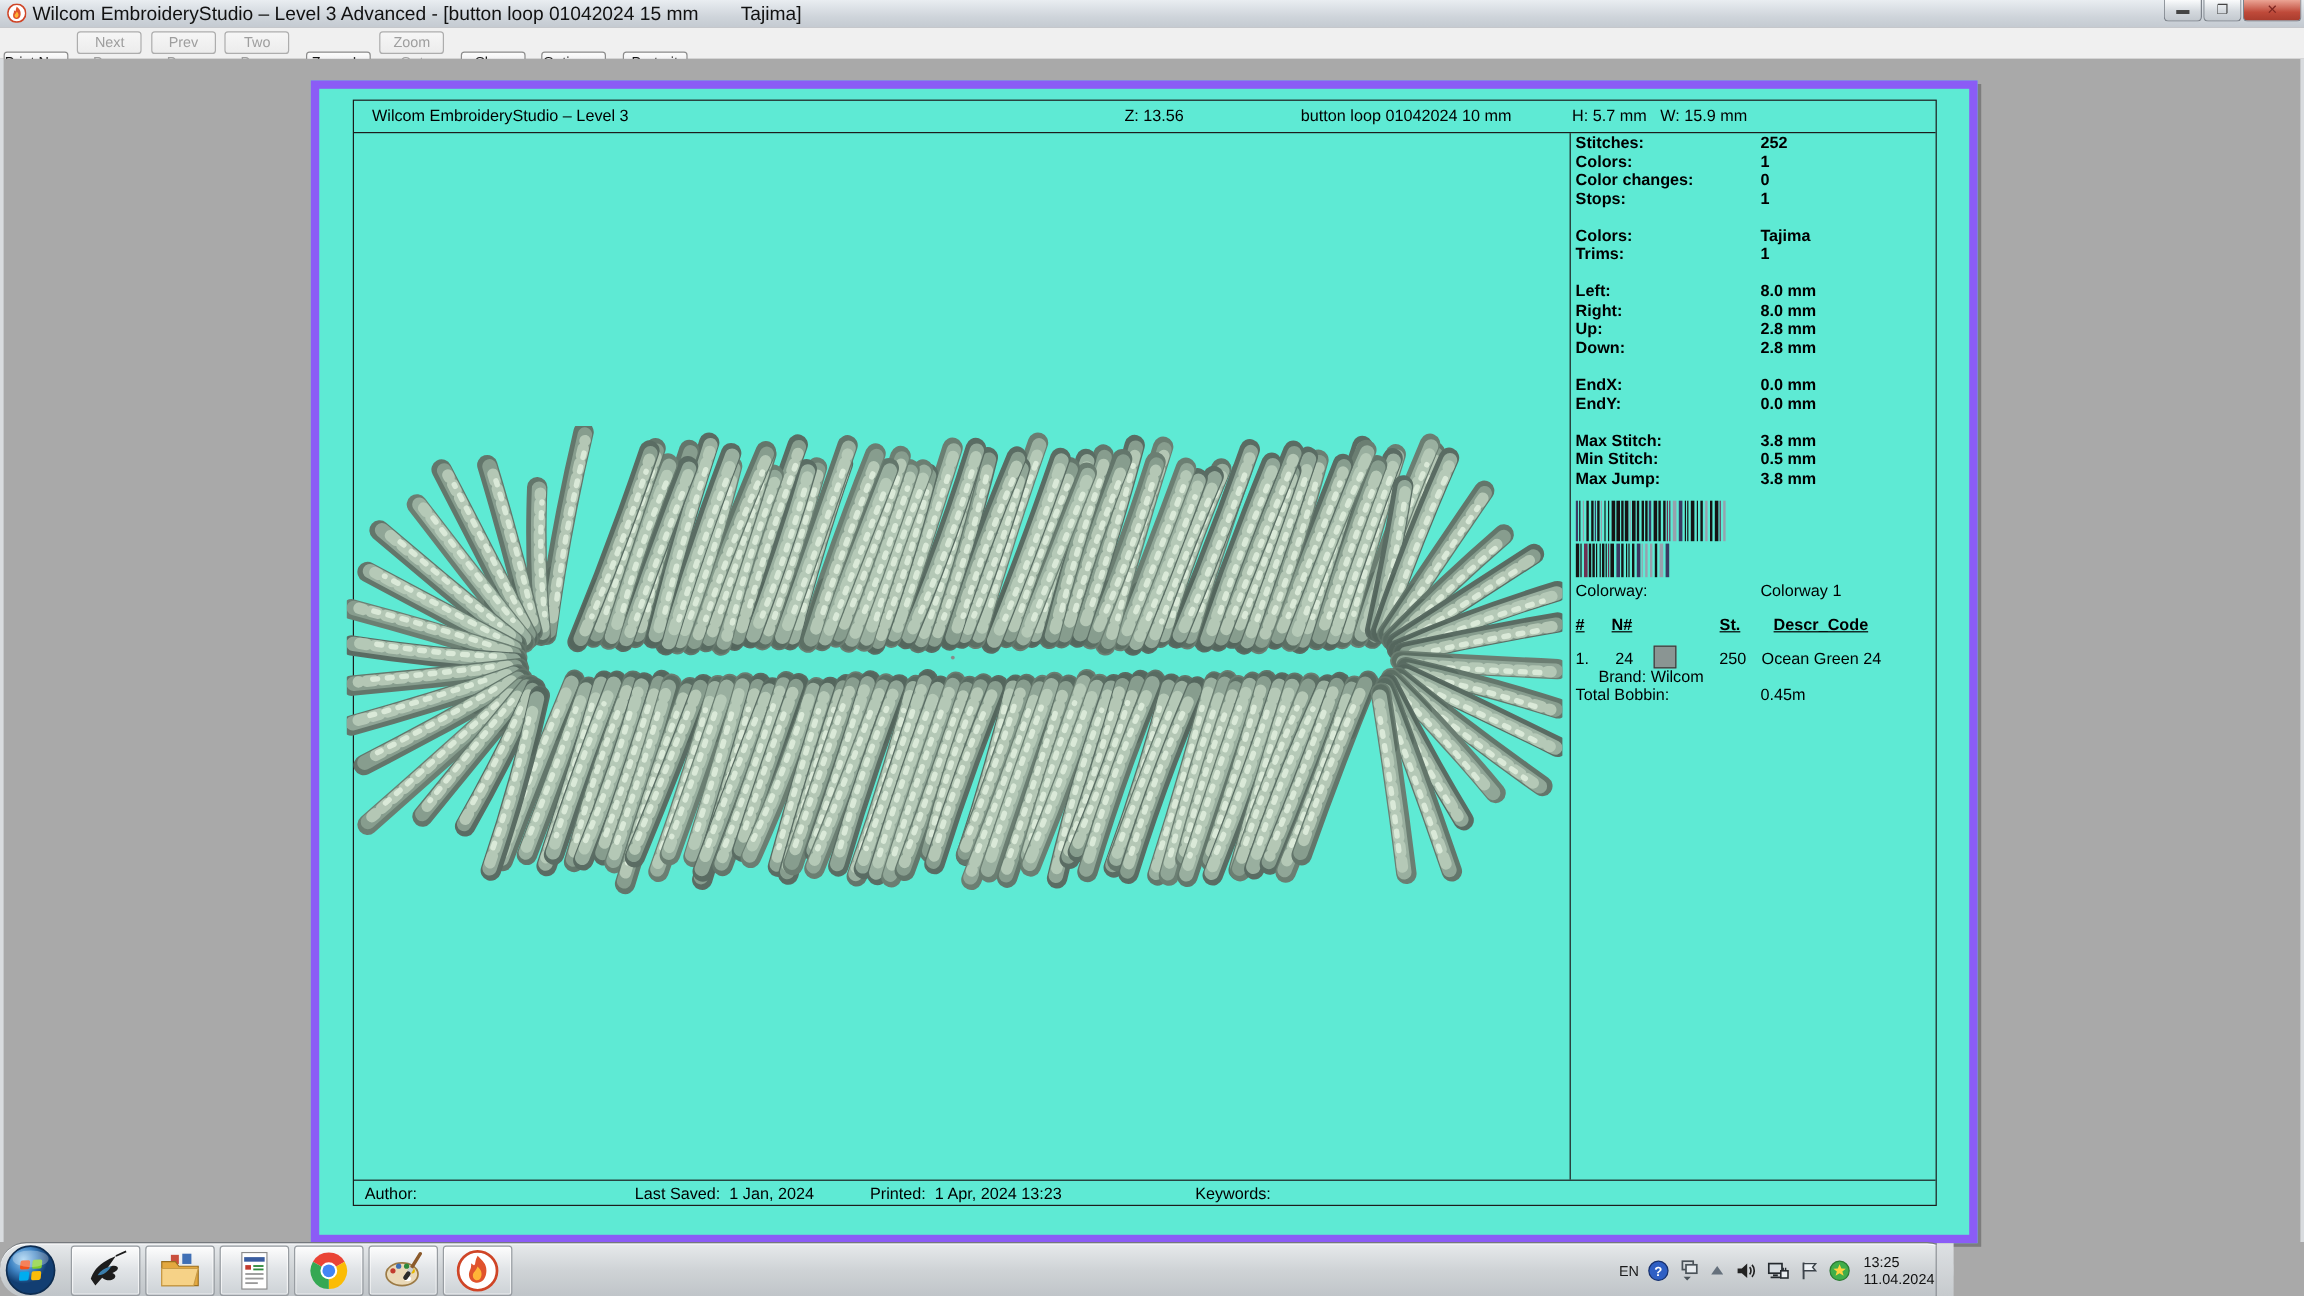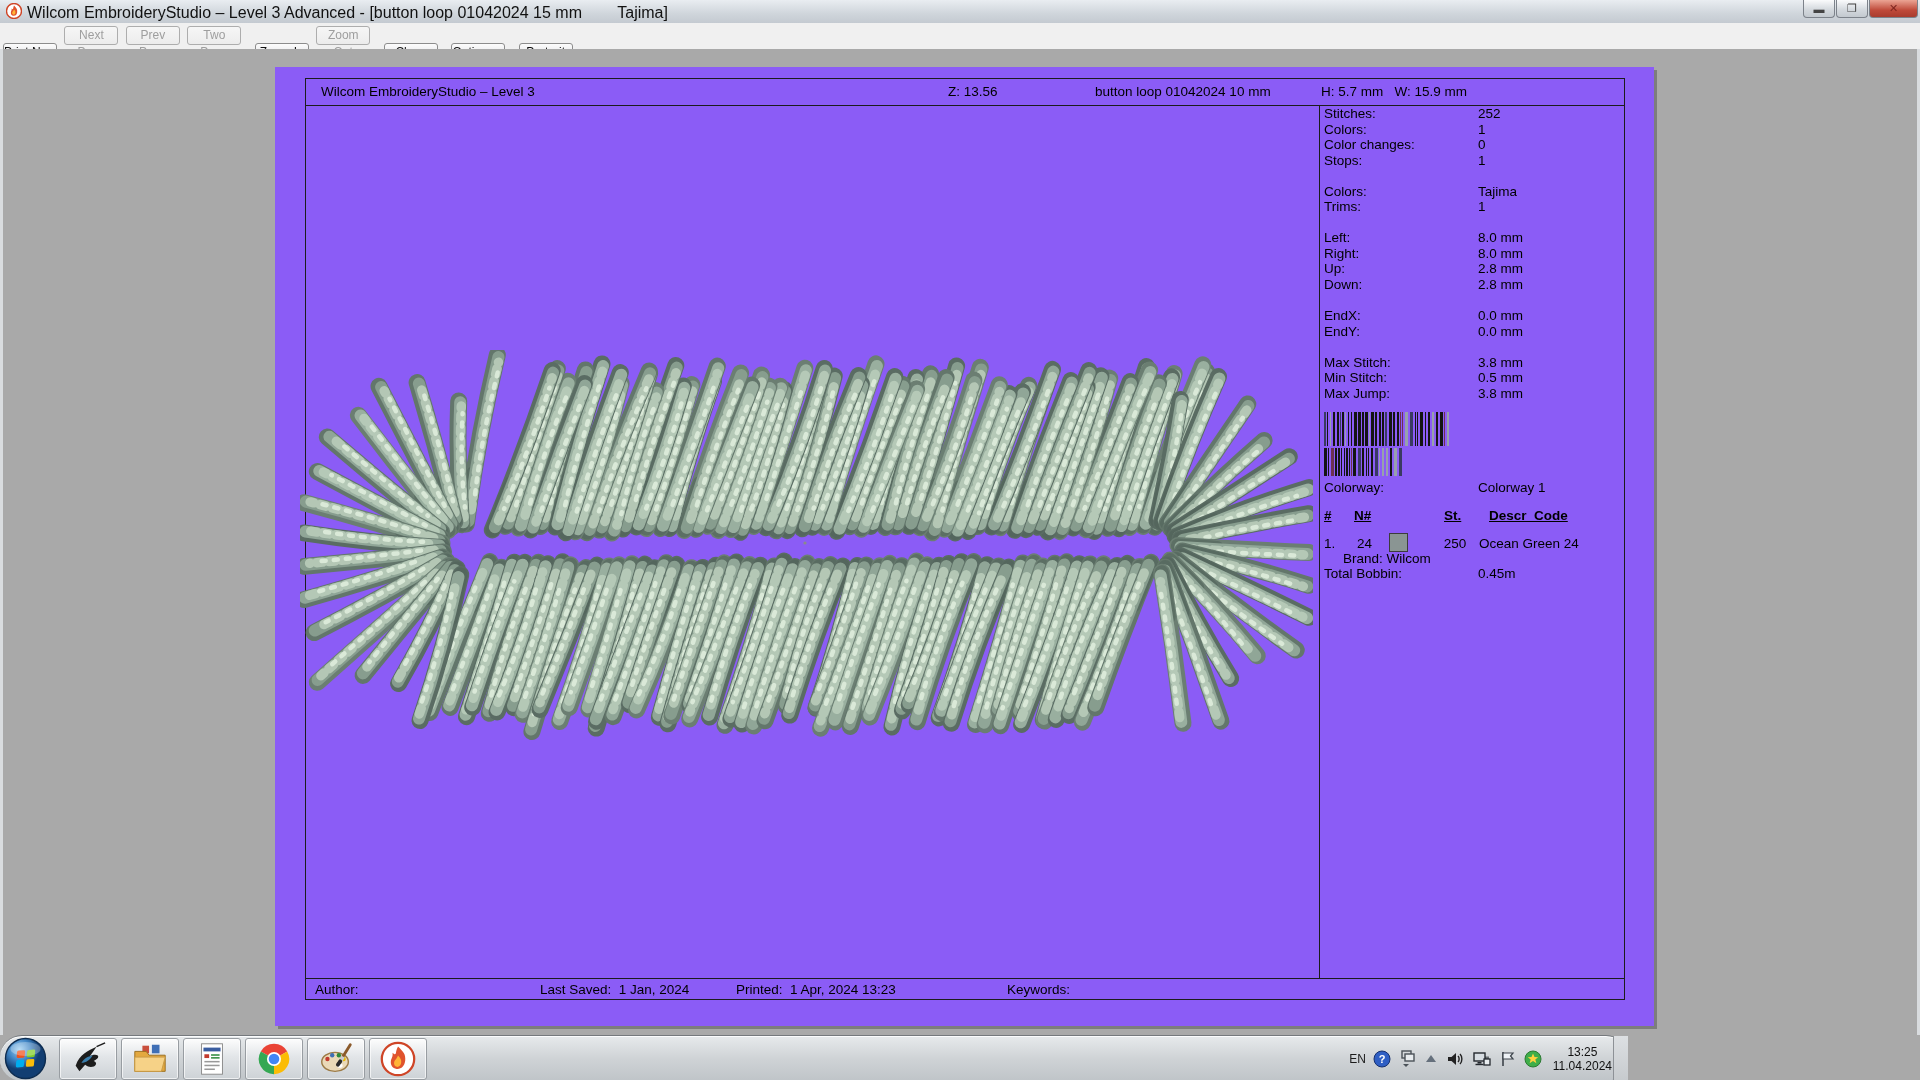--- a/index.html
+++ b/index.html
@@ -22,49 +22,49 @@
   #toolbar{left:0;top:23px;width:1920px;height:26px;background:#f0f0f0;border-bottom:1px solid #9b9b9b;}
   .tbtn{display:inline-block;width:52px;height:17px;margin-top:3px;margin-left:3px;
     border:1px solid #8c8c8c;border-radius:3px;background:linear-gradient(#fcfcfc,#e8e8ea 60%,#dcdce0);
     font-size:12px;text-align:center;line-height:17px;color:#111;cursor:default;}
   .tbtn.disabled{color:#9e9e9e;background:linear-gradient(#f6f6f6,#ececec);border-color:#adadad;}
   .tbtn.gap{margin-left:9px;}
 
   
   #content{left:0;top:49px;width:1920px;height:986px;background:#a9a9a9;
     border-left:3px solid #d9dcdf;border-right:3px solid #d9dcdf;box-sizing:border-box;}
-  #page{left:272px;top:18px;width:1375px;height:955px;background:#8b5cf6;
-    box-shadow:3px 3px 0 rgba(70,70,70,.45);border:2px solid #8b5cf6;}
+  #page{left:256px;top:18px;width:1375px;height:955px;background:#5eead4;
+    box-shadow:3px 3px 0 rgba(70,70,70,.45);border:7px solid #8b5cf6;}
   #sheet-frame{left:28px;top:9px;width:1318px;height:920px;border:1px solid #1c1c1c;}
   #hdr-line{left:0;top:26px;width:100%;height:1px;background:#1c1c1c;}
   #ftr-line{left:0;bottom:20px;width:100%;height:1px;background:#1c1c1c;}
   #v-divider{left:1013px;top:27px;bottom:21px;width:1px;background:#1c1c1c;}
   .sheettxt{font-size:13.5px;color:#000;}
   .hdr-span{top:9px;height:27px;line-height:27px;}
   .ftr-span{top:911px;height:24px;line-height:20px;}
 
   
   #stats{left:1047px;top:37px;width:290px;}
-  .stat-row{height:15.55px;position:relative;font-size:13.5px;}
+  .stat-row{height:15.55px;position:relative;font-size:13.5px;font-weight:bold;}
   .stat-row .v{position:absolute;left:154px;top:0;}
   .stat-gap{height:15.55px;}
 
   
   .th{font-weight:bold;text-decoration:underline;font-size:13.5px;}
   #swatch{left:1112px;top:464px;width:17px;height:17px;border:1px solid #3c3c3c;}
 
   
   #taskbar{left:0;top:1035px;width:1628px;height:45px;
     background:linear-gradient(#e7eaec,#cfd3d6 50%,#bfc4c8);border-top:1px solid #75797d;box-shadow:inset 0 1px 0 #fbfcfd;border-radius:22px;}
   .appbtn{top:2px;width:56px;height:40px;border:1px solid #989da2;border-radius:3px;
     background:linear-gradient(#fdfdfd,#e2e5e8 45%,#cdd2d6);box-shadow:inset 0 0 0 1px rgba(255,255,255,.65);
     display:flex;align-items:center;justify-content:center;cursor:default;}
   #tray{right:16px;top:0;height:45px;display:flex;align-items:center;gap:7px;}
   #tray .lang{font-size:12px;color:#1b1b1b;}
-  #clock{text-align:center;font-size:12px;line-height:14px;color:#101010;margin-left:4px;}
+  #clock{text-align:left;font-size:12px;line-height:14px;color:#101010;margin-left:4px;}
   #showdesk{right:0;top:0;width:14px;height:45px;border-left:1px solid #8d9196;
     background:linear-gradient(#dde0e3,#c6cacd);}
 </style>
 </head>
 <body>
 
 <div id="titlebar" class="abs">
   <svg id="win-icon" class="abs" viewBox="0 0 16 16">
     <circle cx="8" cy="8" r="7.5" fill="#fff" stroke="#cf4527" stroke-width="1.4"></circle>
     <path d="M8 2.5 C10 4.5 11.6 6 11.2 9.2 C10.9 11.6 9.4 13 7.4 12.8 C5.6 12.6 4.6 11 4.9 9.2 C5.1 8 5.9 7.4 5.6 5.6 C6.6 6.4 7 6.8 7.2 5.2 C7.4 4 7.7 3.4 8 2.5 Z" fill="#e0532d"></path>

